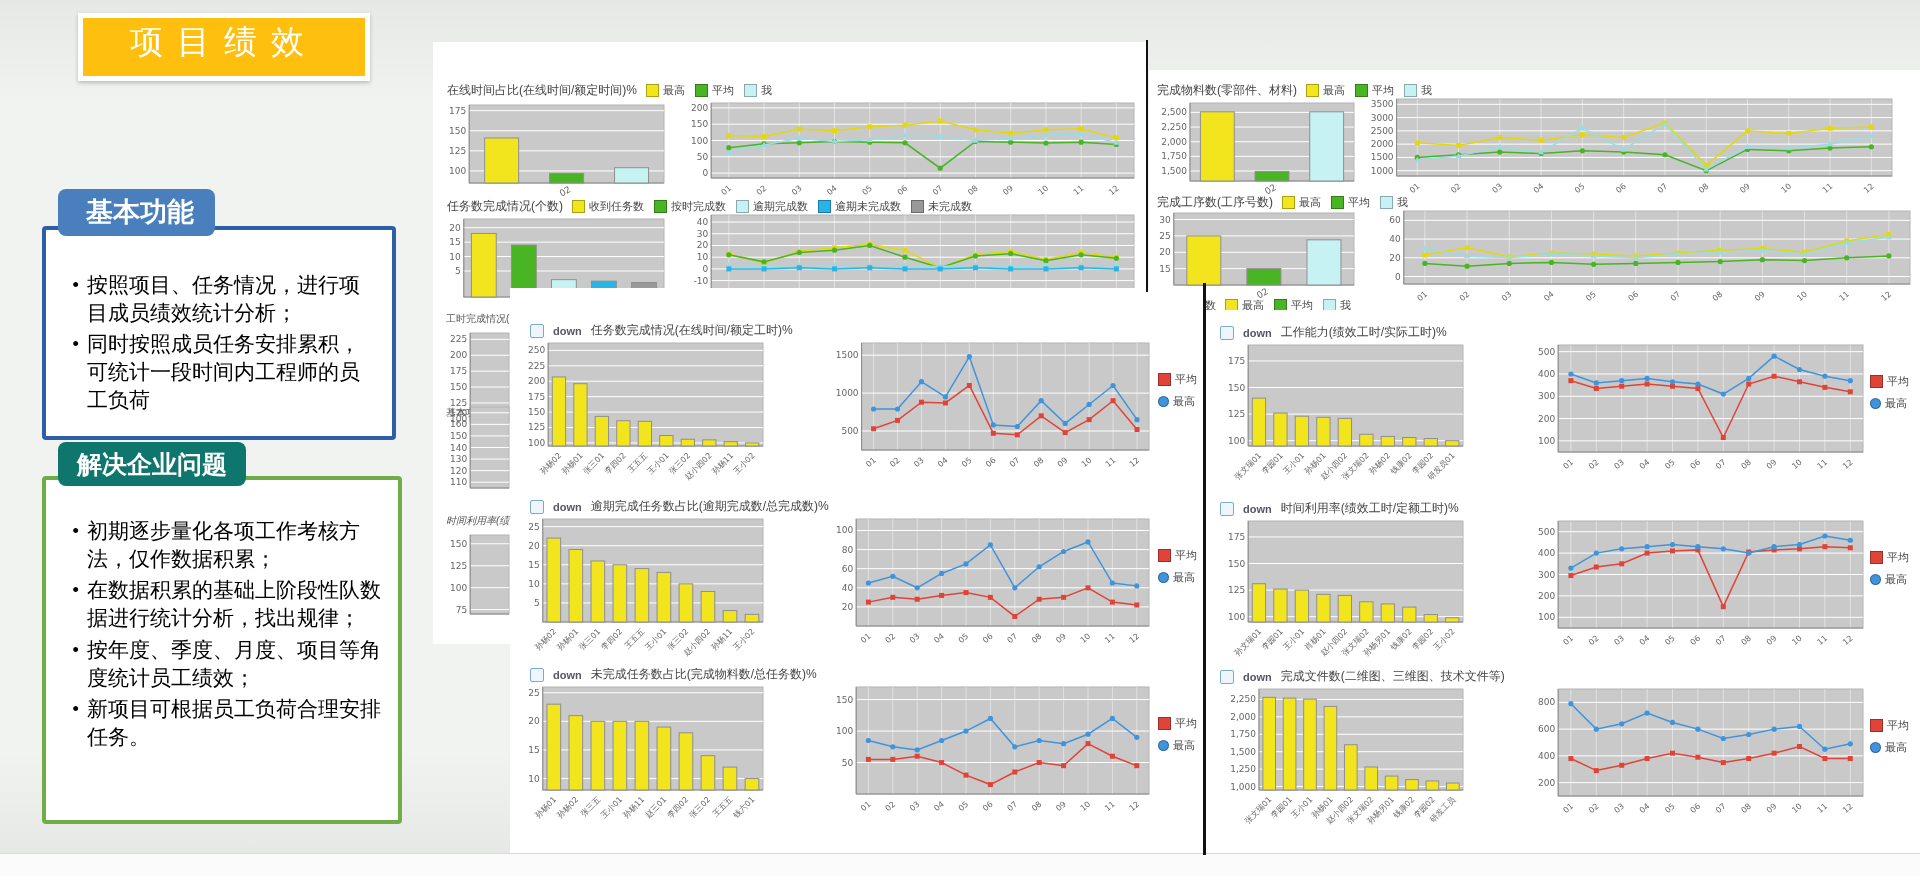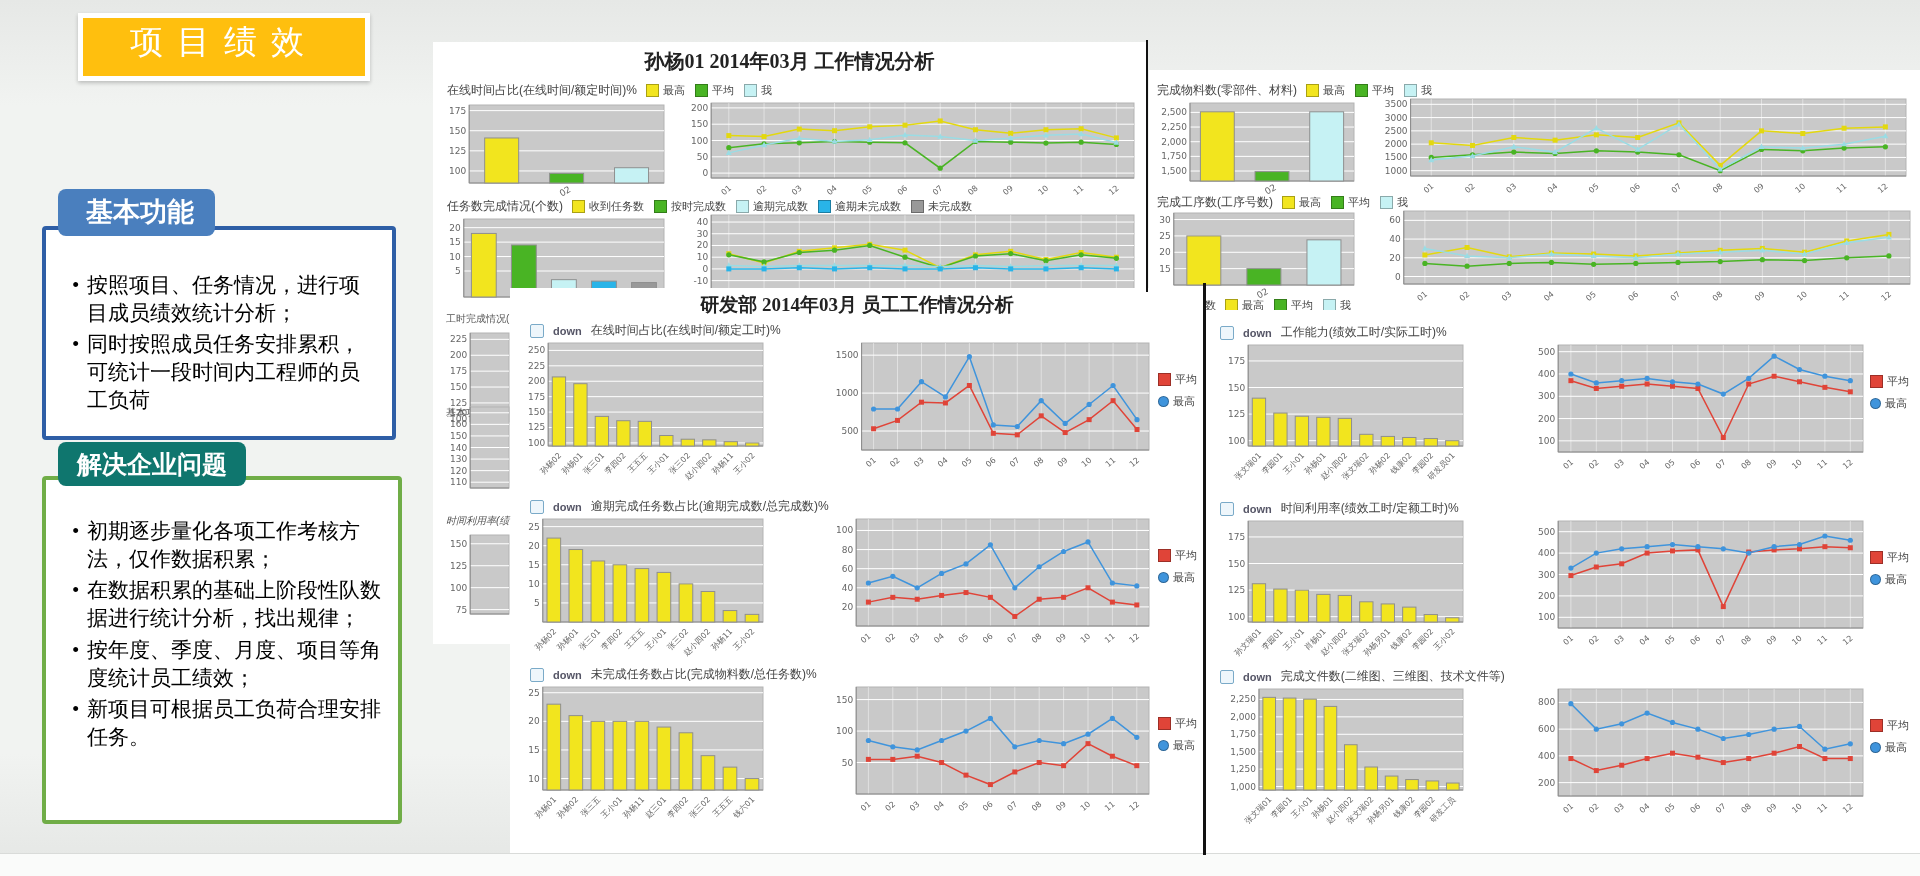--- a/index.html
+++ b/index.html
@@ -76,21 +76,20 @@
         <span>按年度、季度、月度、项目等角度统计员工绩效；</span>
       </li>
     <li>
         <span class="bu">•</span>
         <span>新项目可根据员工负荷合理安排任务。</span>
       </li>
   </ul>
 </div>
 
 <div class="panel" style="left:433px;top:42px;width:713px;height:274px;">
-  <div class="d-title" style="top:6px;font-size:20px;">孙杨01 2014年03月 工作情况分析</div>
   <div class="ch-header" style="left:14px;top:40px;">
     <span>在线时间占比(在线时间/额定时间)%</span>
     <span class="legend">
         <span class="lg-item">
           <span class="lg-sw" style="background: rgb(242, 229, 30);"></span>
           <span>最高</span>
         </span>
         <span class="lg-item">
           <span class="lg-sw" style="background: rgb(73, 180, 36);"></span>
           <span>平均</span>
@@ -419,21 +418,21 @@
         <text x="30" y="61.36842105263158" fill="#666" text-anchor="end" font-size="9" font-family="DejaVu Sans, sans-serif">1,750</text>
         <line x1="33" y1="73.03007518796993" x2="197" y2="73.03007518796993" stroke="#ffffff" stroke-width="1"></line>
         <text x="30" y="76.03007518796993" fill="#666" text-anchor="end" font-size="9" font-family="DejaVu Sans, sans-serif">1,500</text>
         <line x1="33" y1="5" x2="33" y2="83" stroke="#8a8a8a"></line>
         <line x1="33" y1="83" x2="197" y2="83" stroke="#8a8a8a"></line>
         <rect x="43.38666666666666" y="13.796992481203008" width="33.89333333333333" height="69.203007518797" fill="#f2e51e" stroke="#8f8f8f" stroke-width="1"></rect>
         <rect x="98.05333333333334" y="73.61654135338345" width="33.89333333333333" height="9.383458646616546" fill="#49b424" stroke="#8f8f8f" stroke-width="1"></rect>
         <rect x="152.72" y="13.796992481203008" width="33.89333333333333" height="69.203007518797" fill="#c6f2f4" stroke="#8f8f8f" stroke-width="1"></rect>
         <text x="115" y="94" fill="#666" text-anchor="middle" font-size="9" font-family="DejaVu Sans, sans-serif" transform="rotate(-30 115 94)">02</text>
       </svg></div>
-  <div class="chart" style="left:234px;top:24px;width:526px;height:106px;"><svg width="526" height="106">
+  <div class="chart" style="left:220px;top:24px;width:526px;height:106px;"><svg width="526" height="106">
         <rect x="27.6" y="5" width="495.4" height="77" fill="#c9c9c9" stroke="#b3b3b3" stroke-width="1"></rect>
         <line x1="48.24166666666667" y1="5" x2="48.24166666666667" y2="82" stroke="rgba(255,255,255,.45)" stroke-width="1"></line>
         <line x1="89.525" y1="5" x2="89.525" y2="82" stroke="rgba(255,255,255,.45)" stroke-width="1"></line>
         <line x1="130.80833333333334" y1="5" x2="130.80833333333334" y2="82" stroke="rgba(255,255,255,.45)" stroke-width="1"></line>
         <line x1="172.09166666666667" y1="5" x2="172.09166666666667" y2="82" stroke="rgba(255,255,255,.45)" stroke-width="1"></line>
         <line x1="213.37499999999997" y1="5" x2="213.37499999999997" y2="82" stroke="rgba(255,255,255,.45)" stroke-width="1"></line>
         <line x1="254.65833333333333" y1="5" x2="254.65833333333333" y2="82" stroke="rgba(255,255,255,.45)" stroke-width="1"></line>
         <line x1="295.94166666666666" y1="5" x2="295.94166666666666" y2="82" stroke="rgba(255,255,255,.45)" stroke-width="1"></line>
         <line x1="337.225" y1="5" x2="337.225" y2="82" stroke="rgba(255,255,255,.45)" stroke-width="1"></line>
         <line x1="378.5083333333333" y1="5" x2="378.5083333333333" y2="82" stroke="rgba(255,255,255,.45)" stroke-width="1"></line>
@@ -629,26 +628,25 @@
         </span>
         <span class="lg-item">
           <span class="lg-sw" style="background: rgb(198, 242, 244);"></span>
           <span>我</span>
         </span>
       </span>
   </div>
 </div>
 
 <div class="panel" style="left:510px;top:288px;width:694px;height:567px;">
-  <div class="d-title" style="top:4px;font-size:19px;">研发部 2014年03月 员工工作情况分析</div>
 
   <div class="ch-header" style="left:20px;top:34px;">
     <span class="cb"></span>
     <span class="down">down</span>
-    <span>在线时间占比(在线时间/额定工时)%</span>
+    <span>任务数完成情况(在线时间/额定工时)%</span>
   </div>
   <div class="chart" style="left:16px;top:50px;width:240px;height:152px;"><svg width="240" height="152">
         <rect x="22.200000000000003" y="5" width="214.8" height="103" fill="#c9c9c9" stroke="#b3b3b3" stroke-width="1"></rect>
         <line x1="22.200000000000003" y1="12.401197604790418" x2="237" y2="12.401197604790418" stroke="#ffffff" stroke-width="1"></line>
         <text x="19.200000000000003" y="15.401197604790418" fill="#666" text-anchor="end" font-size="9" font-family="DejaVu Sans, sans-serif">250</text>
         <line x1="22.200000000000003" y1="27.820359281437124" x2="237" y2="27.820359281437124" stroke="#ffffff" stroke-width="1"></line>
         <text x="19.200000000000003" y="30.820359281437124" fill="#666" text-anchor="end" font-size="9" font-family="DejaVu Sans, sans-serif">225</text>
         <line x1="22.200000000000003" y1="43.23952095808383" x2="237" y2="43.23952095808383" stroke="#ffffff" stroke-width="1"></line>
         <text x="19.200000000000003" y="46.23952095808383" fill="#666" text-anchor="end" font-size="9" font-family="DejaVu Sans, sans-serif">200</text>
         <line x1="22.200000000000003" y1="58.65868263473054" x2="237" y2="58.65868263473054" stroke="#ffffff" stroke-width="1"></line>

